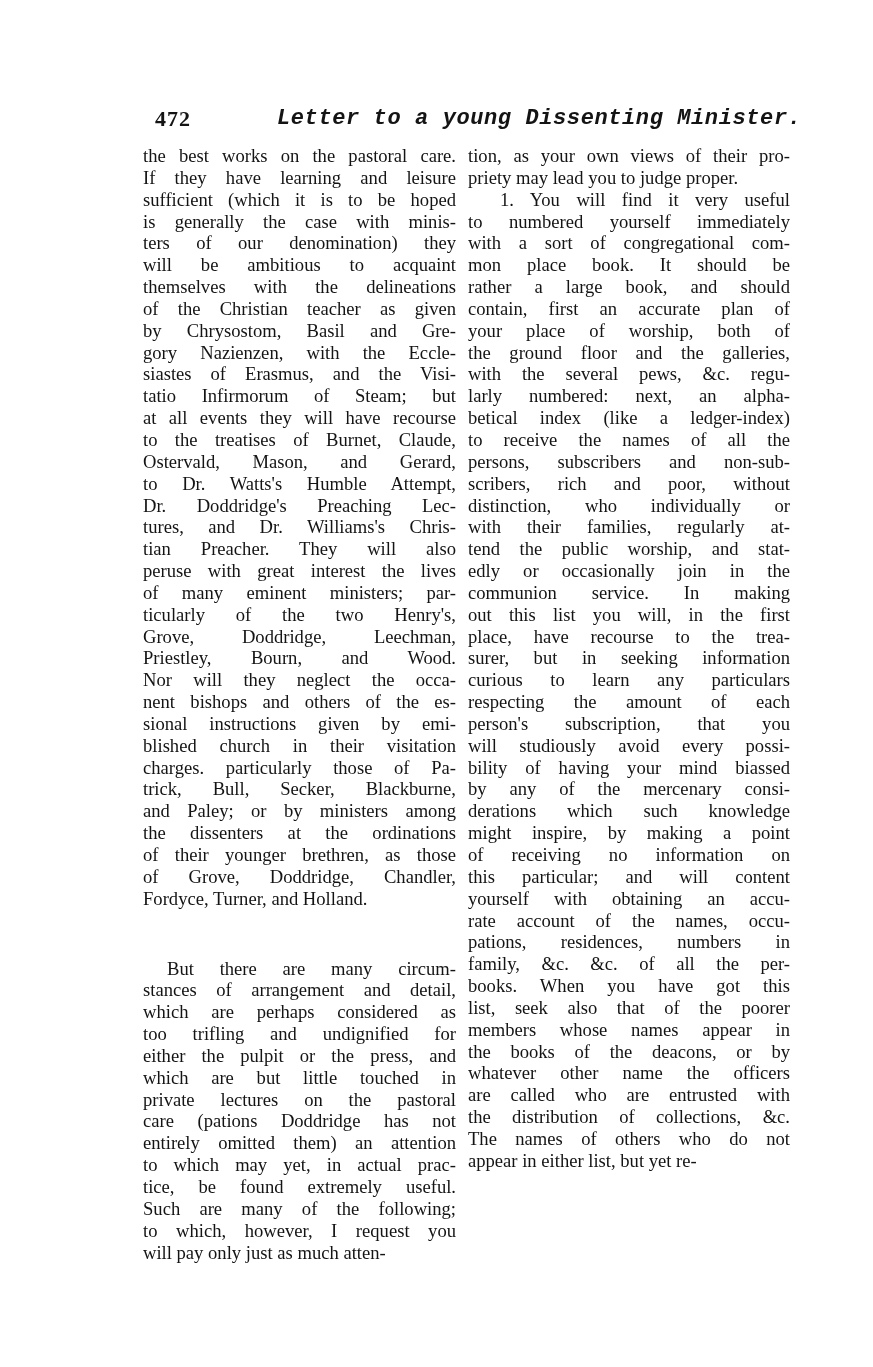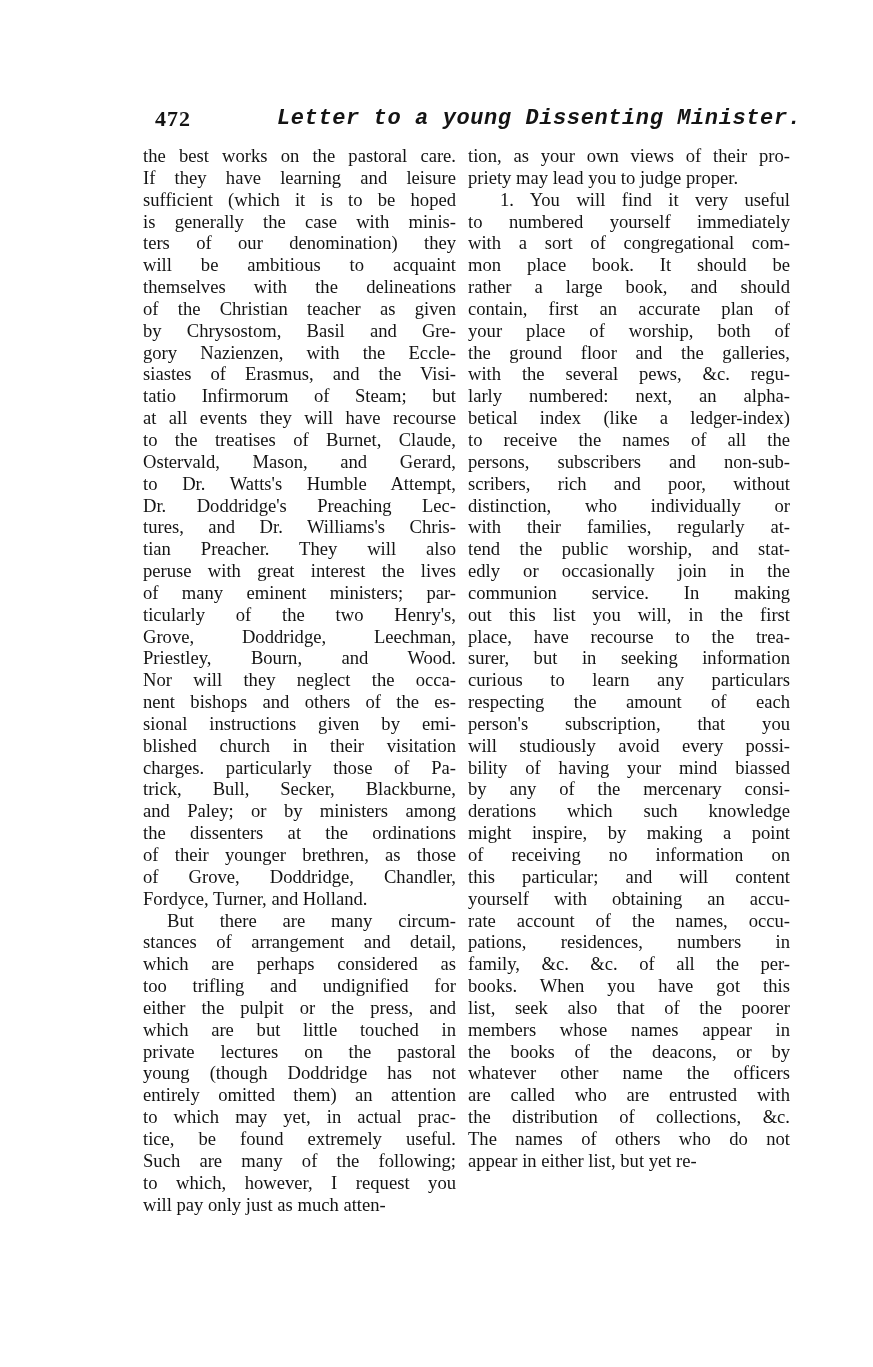--- a/index.html
+++ b/index.html
@@ -25,21 +25,21 @@
   }
   .col-left { left: 143px; width: 313px; }
   .col-right { left: 468px; width: 322px; }
   .line {
     display: block; height: 21.85px; line-height: 21.85px;
     font-size: 18.6px; white-space: nowrap;
     text-align: justify; text-align-last: justify;
     overflow: visible;
   }
   .line.last { text-align-last: left; }
-  .line.indent { padding-left: 24px; }
+  .line.indent { padding-left: 24px; margin-top: 48px; }
   .line.indent-big { padding-left: 32px; }
 </style>
 </head>
 <body>
 
 <div class="page">
   <div class="header">
     <span class="page-number">472</span>
     <span class="running-title">Letter to a young Dissenting Minister.</span>
   </div>
@@ -80,21 +80,21 @@
       <span class="line">of their younger brethren, as those</span>
       <span class="line">of Grove, Doddridge, Chandler,</span>
       <span class="line last">Fordyce, Turner, and Holland.</span>
       <span class="line indent">But there are many circum-</span>
       <span class="line">stances of arrangement and detail,</span>
       <span class="line">which are perhaps considered as</span>
       <span class="line">too trifling and undignified for</span>
       <span class="line">either the pulpit or the press, and</span>
       <span class="line">which are but little touched in</span>
       <span class="line">private lectures on the pastoral</span>
-      <span class="line">young (though Doddridge has not</span>
+      <span class="line">care (pations Doddridge has not</span>
       <span class="line">entirely omitted them) an attention</span>
       <span class="line">to which may yet, in actual prac-</span>
       <span class="line">tice, be found extremely useful.</span>
       <span class="line">Such are many of the following;</span>
       <span class="line">to which, however, I request you</span>
       <span class="line last">will pay only just as much atten-</span>
     </div>
   <div class="column col-right" id="col-right">
       <span class="line">tion, as your own views of their pro-</span>
       <span class="line last">priety may lead you to judge proper.</span>

